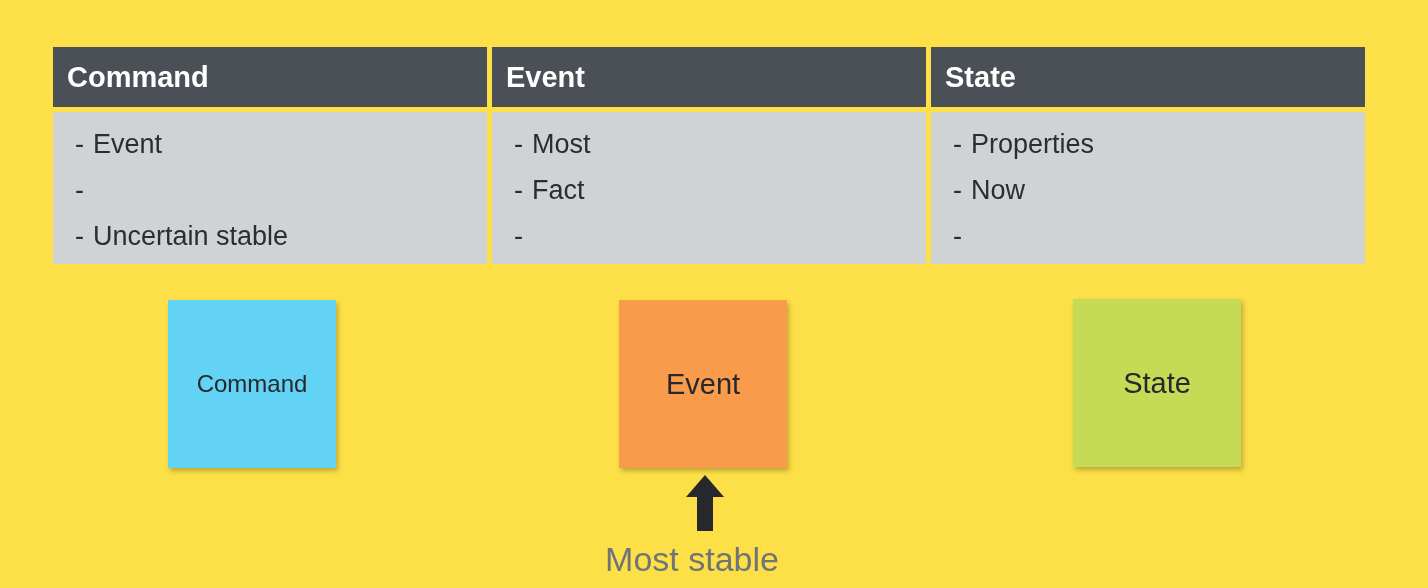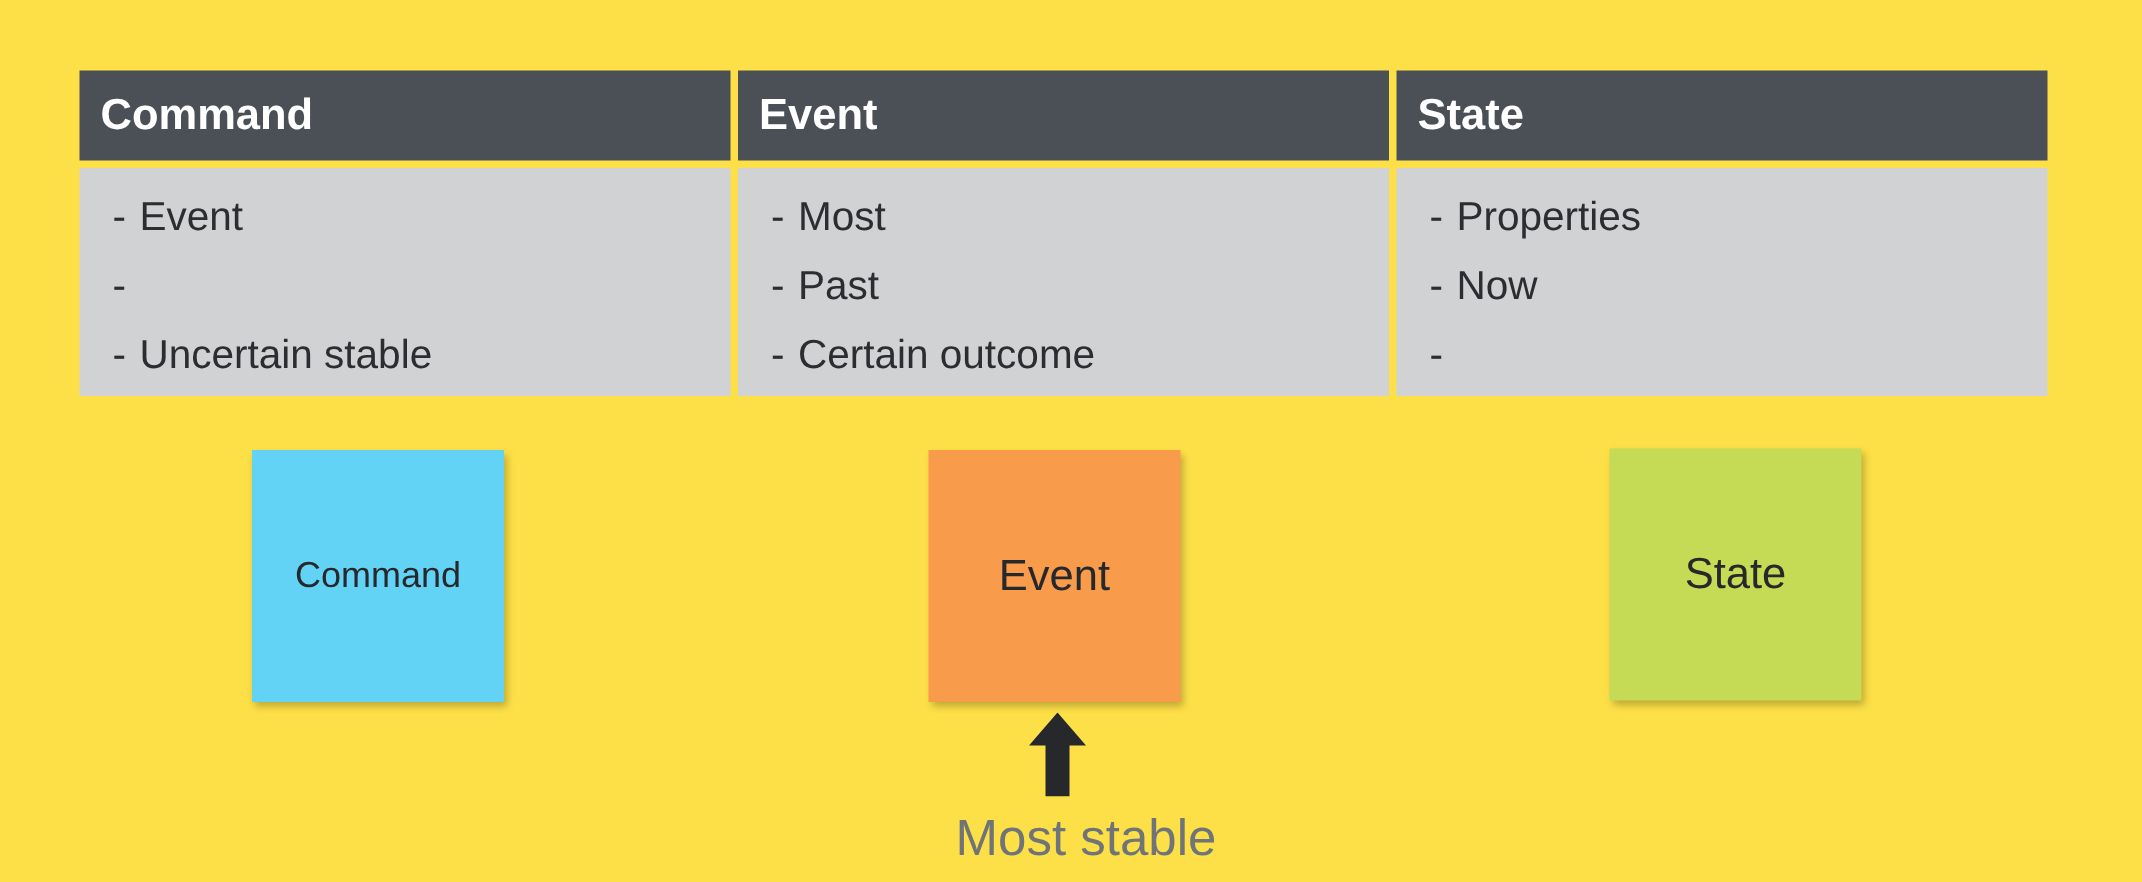--- a/index.html
+++ b/index.html
@@ -79,21 +79,21 @@
   
   .arrow-wrap {
     position: absolute;
     left: 684px;
     top: 475px;
     width: 42px;
     height: 56px;
   }
   .most-stable {
     position: absolute;
-    left: 574px;
+    left: 542px;
     top: 540px;
     width: 300px;
     text-align: center;
     font-size: 34px;
   }
 </style>
 </head>
 <body>
 
 <div class="canvas">
@@ -118,25 +118,24 @@
           <span>Uncertain stable</span>
         </div>
       </div>
       <div class="cell" style="background-color: rgb(209, 210, 212);">
         <div class="list-item">
           <span class="dash">-</span>
           <span>Most</span>
         </div>
         <div class="list-item">
           <span class="dash">-</span>
-          <span>Past</span>
+          <span>Fact</span>
         </div>
         <div class="list-item">
           <span class="dash">-</span>
-          <span>Certain outcome</span>
         </div>
       </div>
       <div class="cell" style="background-color: rgb(209, 210, 212);">
         <div class="list-item">
           <span class="dash">-</span>
           <span>Properties</span>
         </div>
         <div class="list-item">
           <span class="dash">-</span>
           <span>Now</span>

